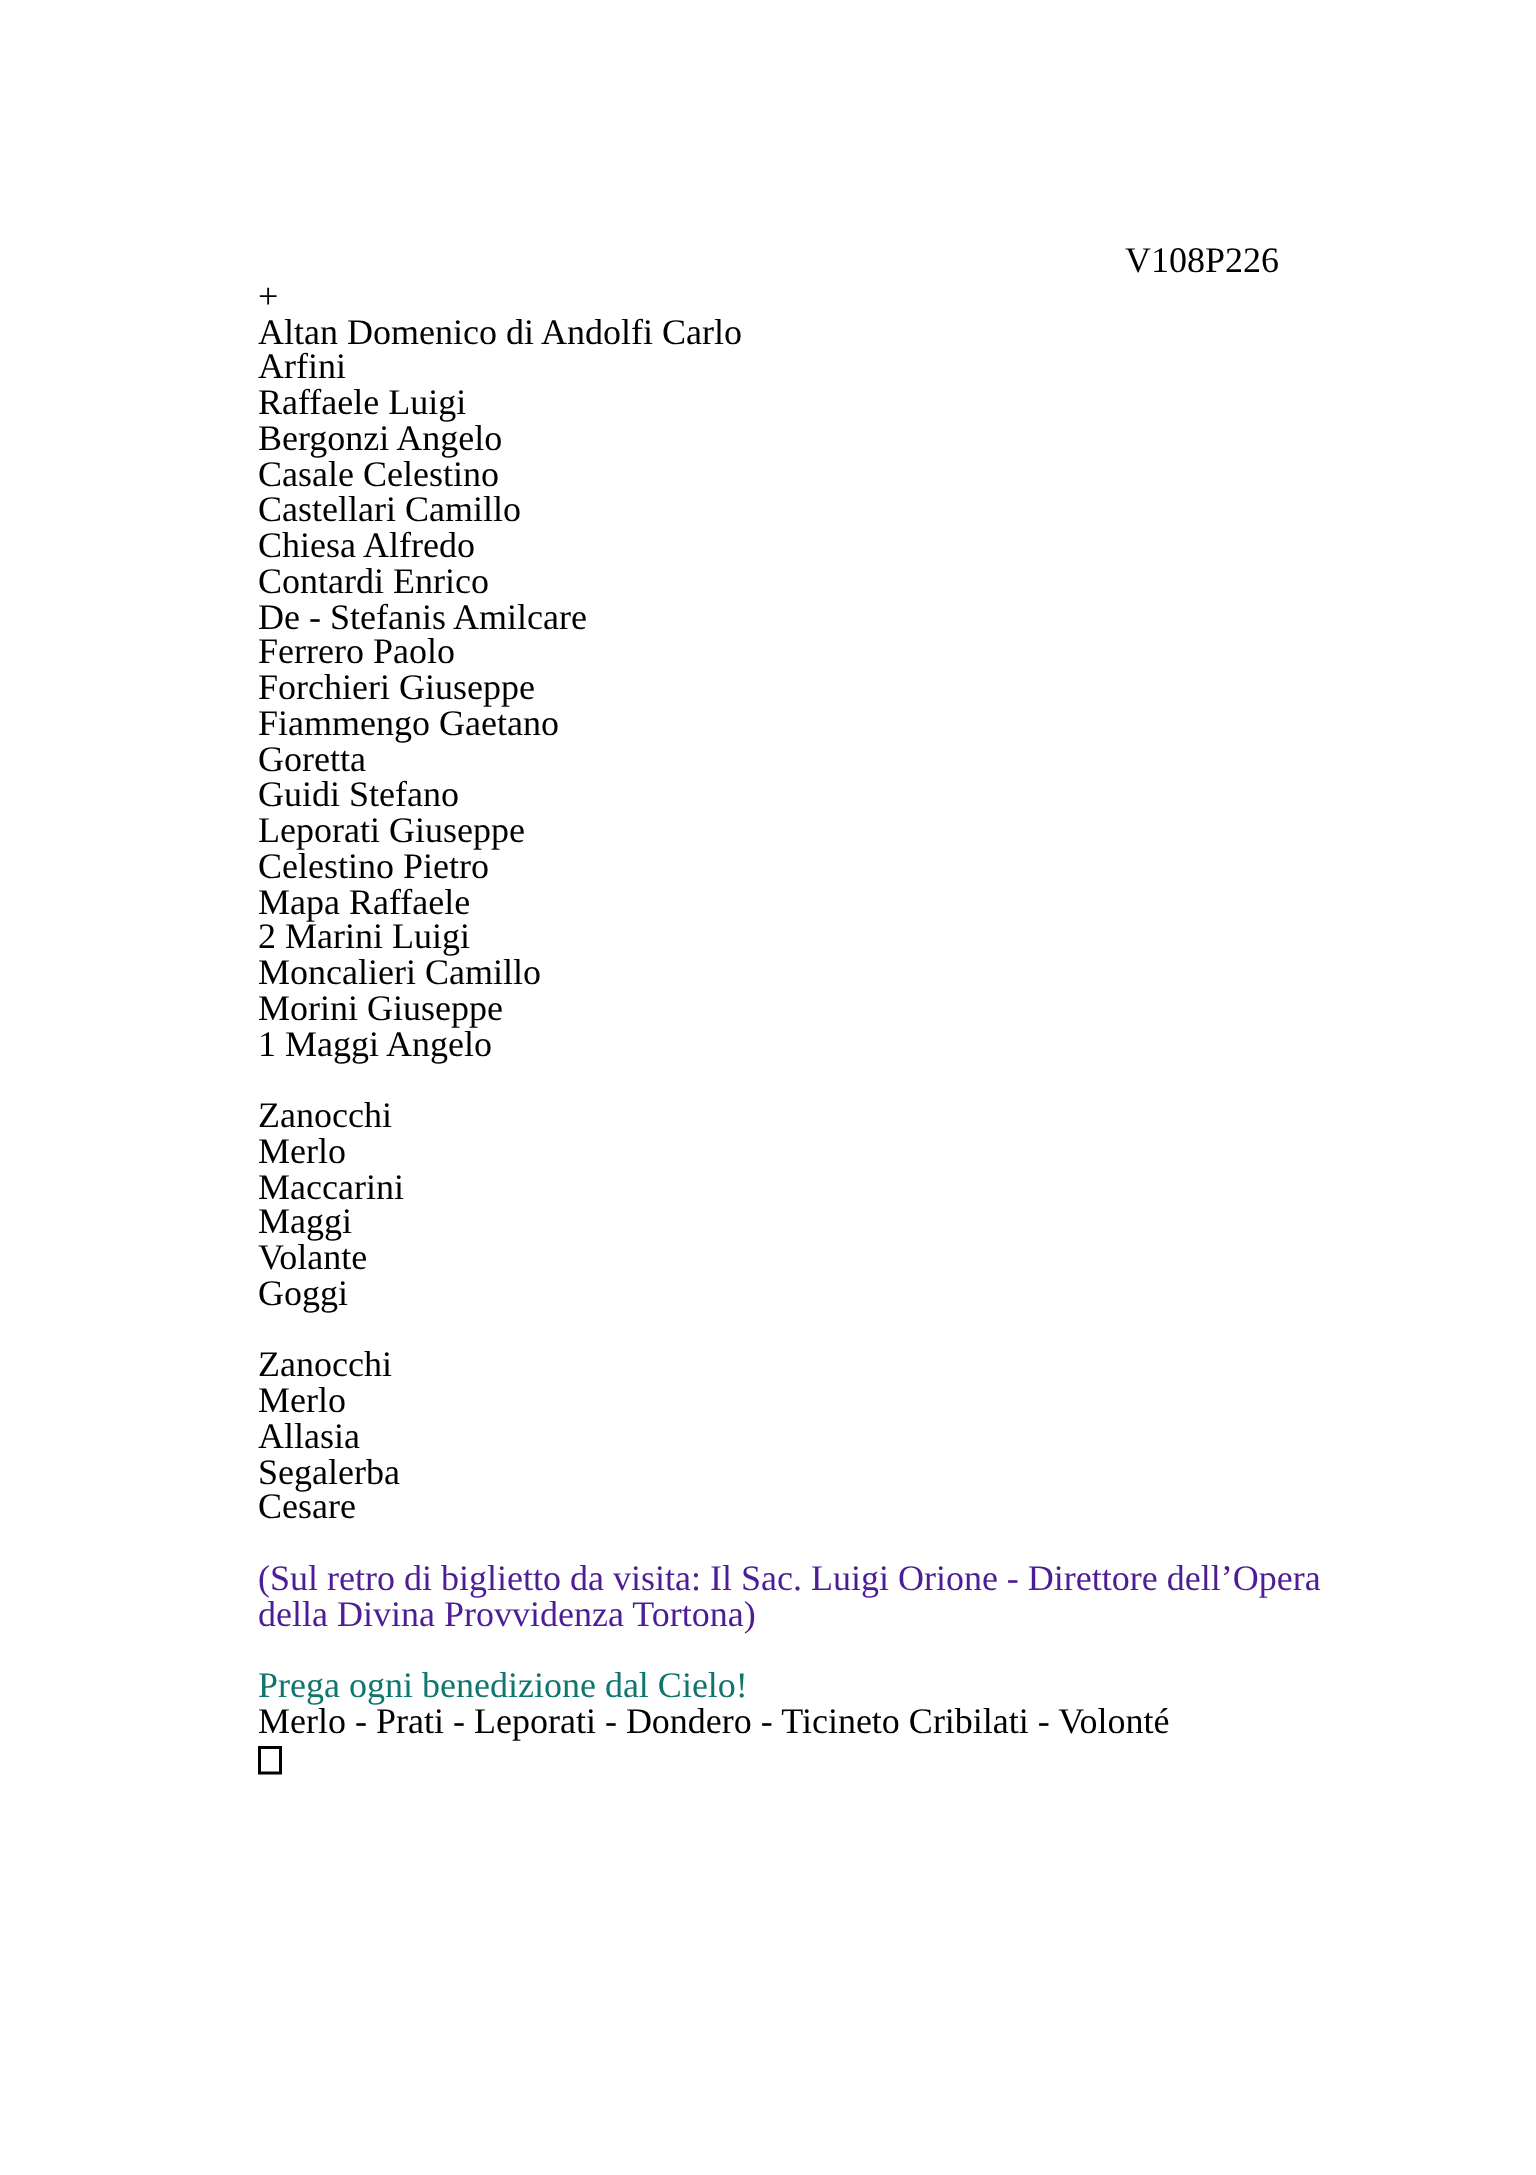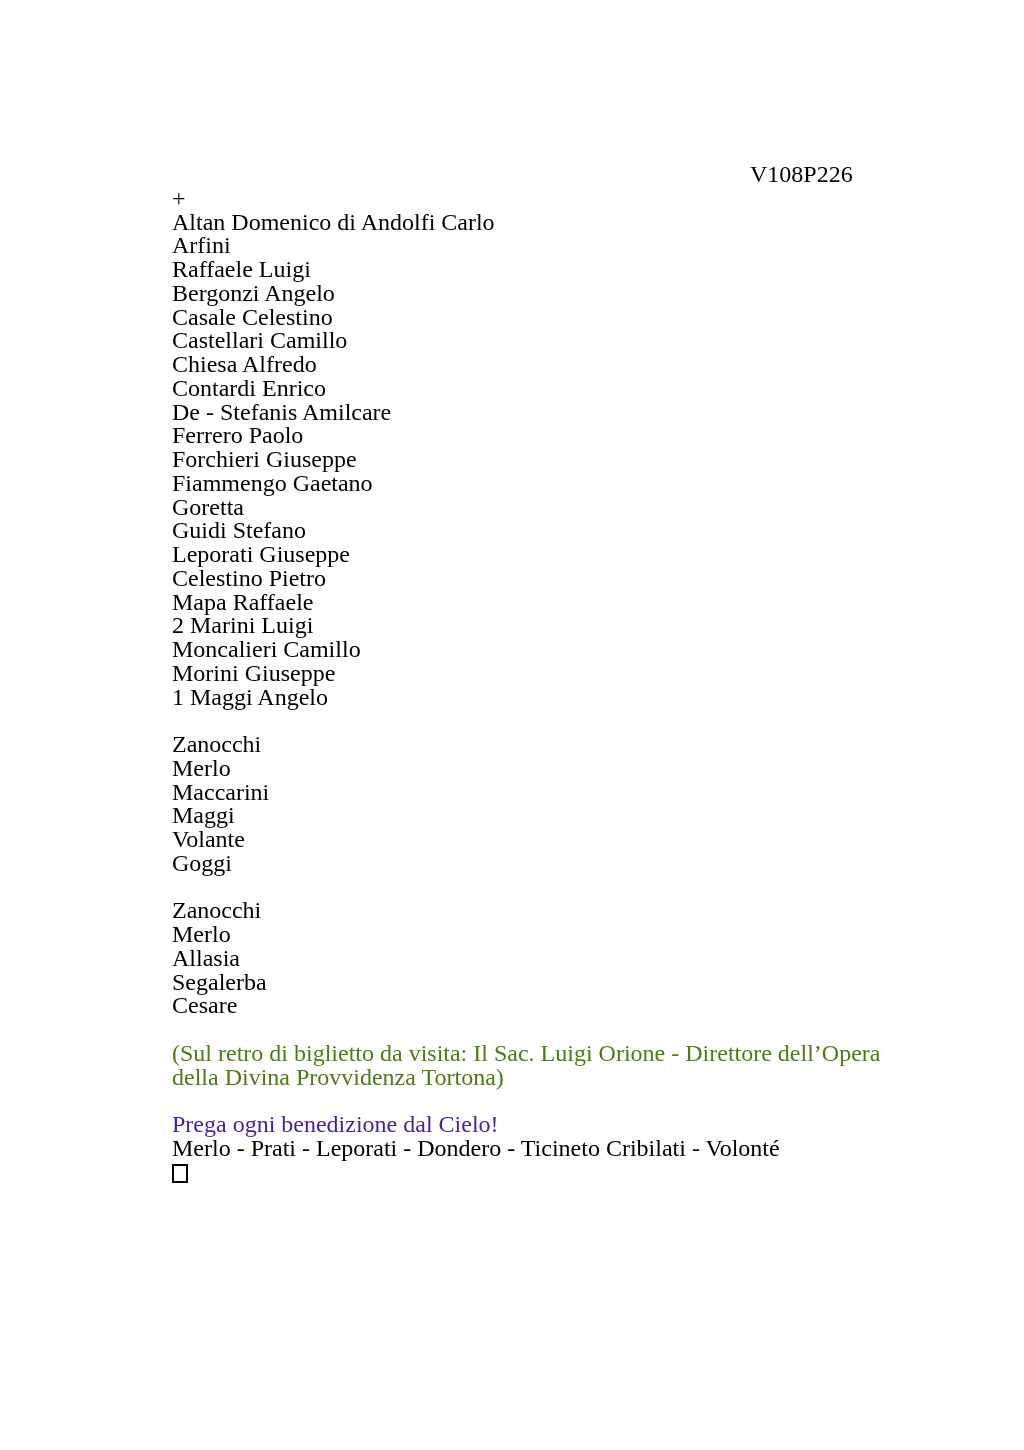--- a/index.html
+++ b/index.html
@@ -90,18 +90,18 @@
     </div>
   <div class="blank"></div>
   <div>
       <div class="line">Zanocchi</div>
       <div class="line">Merlo</div>
       <div class="line">Allasia</div>
       <div class="line">Segalerba</div>
       <div class="line">Cesare</div>
     </div>
   <div class="blank"></div>
-  <p class="note blue" style="color: #4d7c0f;">(Sul retro di biglietto da visita: Il Sac. Luigi Orione - Direttore dell’Opera della Divina Provvidenza Tortona)</p>
+  <p class="note blue" style="color: #4c1d95;">(Sul retro di biglietto da visita: Il Sac. Luigi Orione - Direttore dell’Opera della Divina Provvidenza Tortona)</p>
   <div class="blank"></div>
-  <div class="line blue" style="color: #4c1d95;">Prega ogni benedizione dal Cielo!</div>
+  <div class="line blue" style="color: #0f766e;">Prega ogni benedizione dal Cielo!</div>
   <div class="line">Merlo - Prati - Leporati - Dondero - Ticineto Cribilati - Volonté</div>
   <div class="line"><span class="boxglyph" title="□"></span></div>
 </div>
 
 </body></html>

